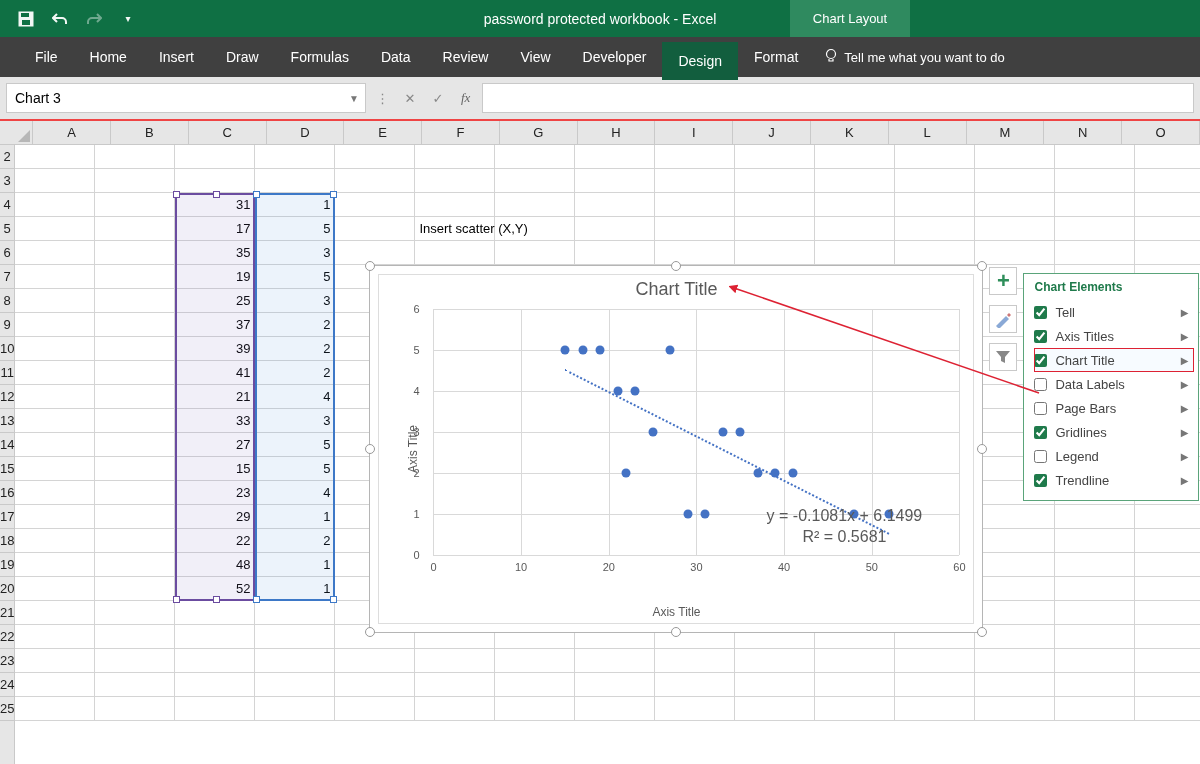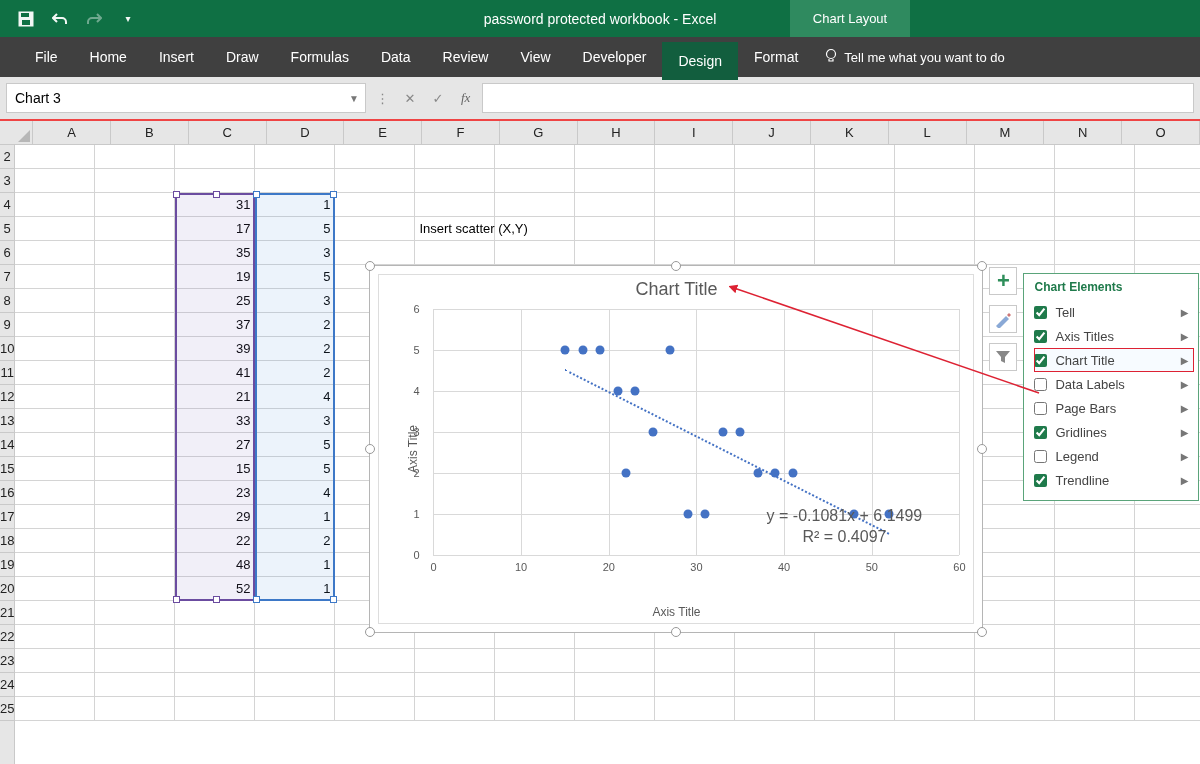--- a/index.html
+++ b/index.html
@@ -671,21 +671,21 @@
             <div class="point" style="left: 184.1px; top: 82px;"></div>
             <div class="point" style="left: 289.3px; top: 123px;"></div>
             <div class="point" style="left: 236.7px; top: 41px;"></div>
             <div class="point" style="left: 131.5px; top: 41px;"></div>
             <div class="point" style="left: 201.633px; top: 82px;"></div>
             <div class="point" style="left: 254.233px; top: 205px;"></div>
             <div class="point" style="left: 192.867px; top: 164px;"></div>
             <div class="point" style="left: 420.8px; top: 205px;"></div>
             <div class="point" style="left: 455.867px; top: 205px;"></div>
             <div class="trend" style="left: 131.5px; top: 60.3356px; width: 363.463px; transform: rotate(26.8195deg);"></div>
-            <div class="eq" style="left: 333.133px; top: 196.8px;"><span>y = -0.1081x + 6.1499</span><br><span>R² = 0.4097</span></div>
+            <div class="eq" style="left: 333.133px; top: 196.8px;"><span>y = -0.1081x + 6.1499</span><br><span>R² = 0.5681</span></div>
           </div>
         <div class="xaxis-title">Axis Title</div>
       </div>
     </div>
 
     <div class="sidebtns">
       <div class="sidebtn plus">+</div>
       <div class="sidebtn">
           <svg width="18" height="18" viewBox="0 0 18 18">
             <path d="M2 16 L12 6 L15 9 L5 19 Z" fill="#8aa9d6"></path>

